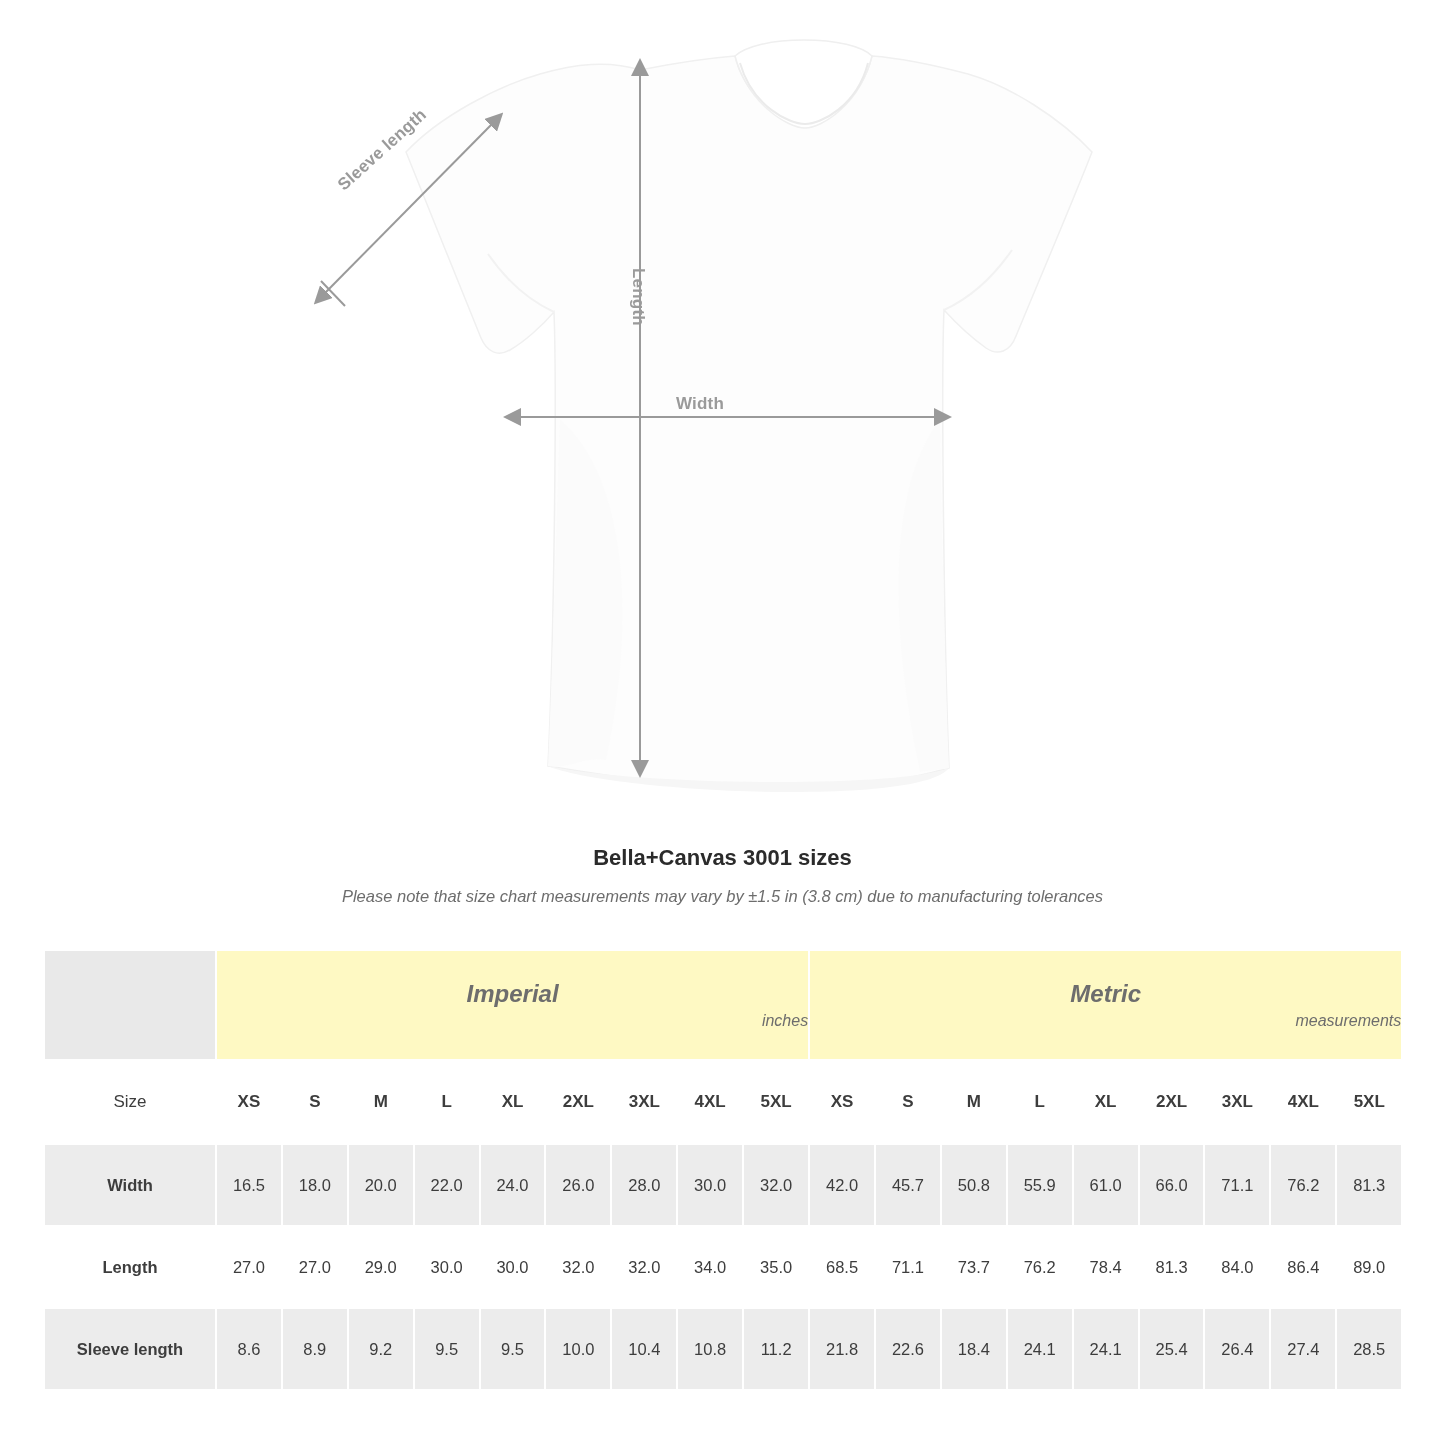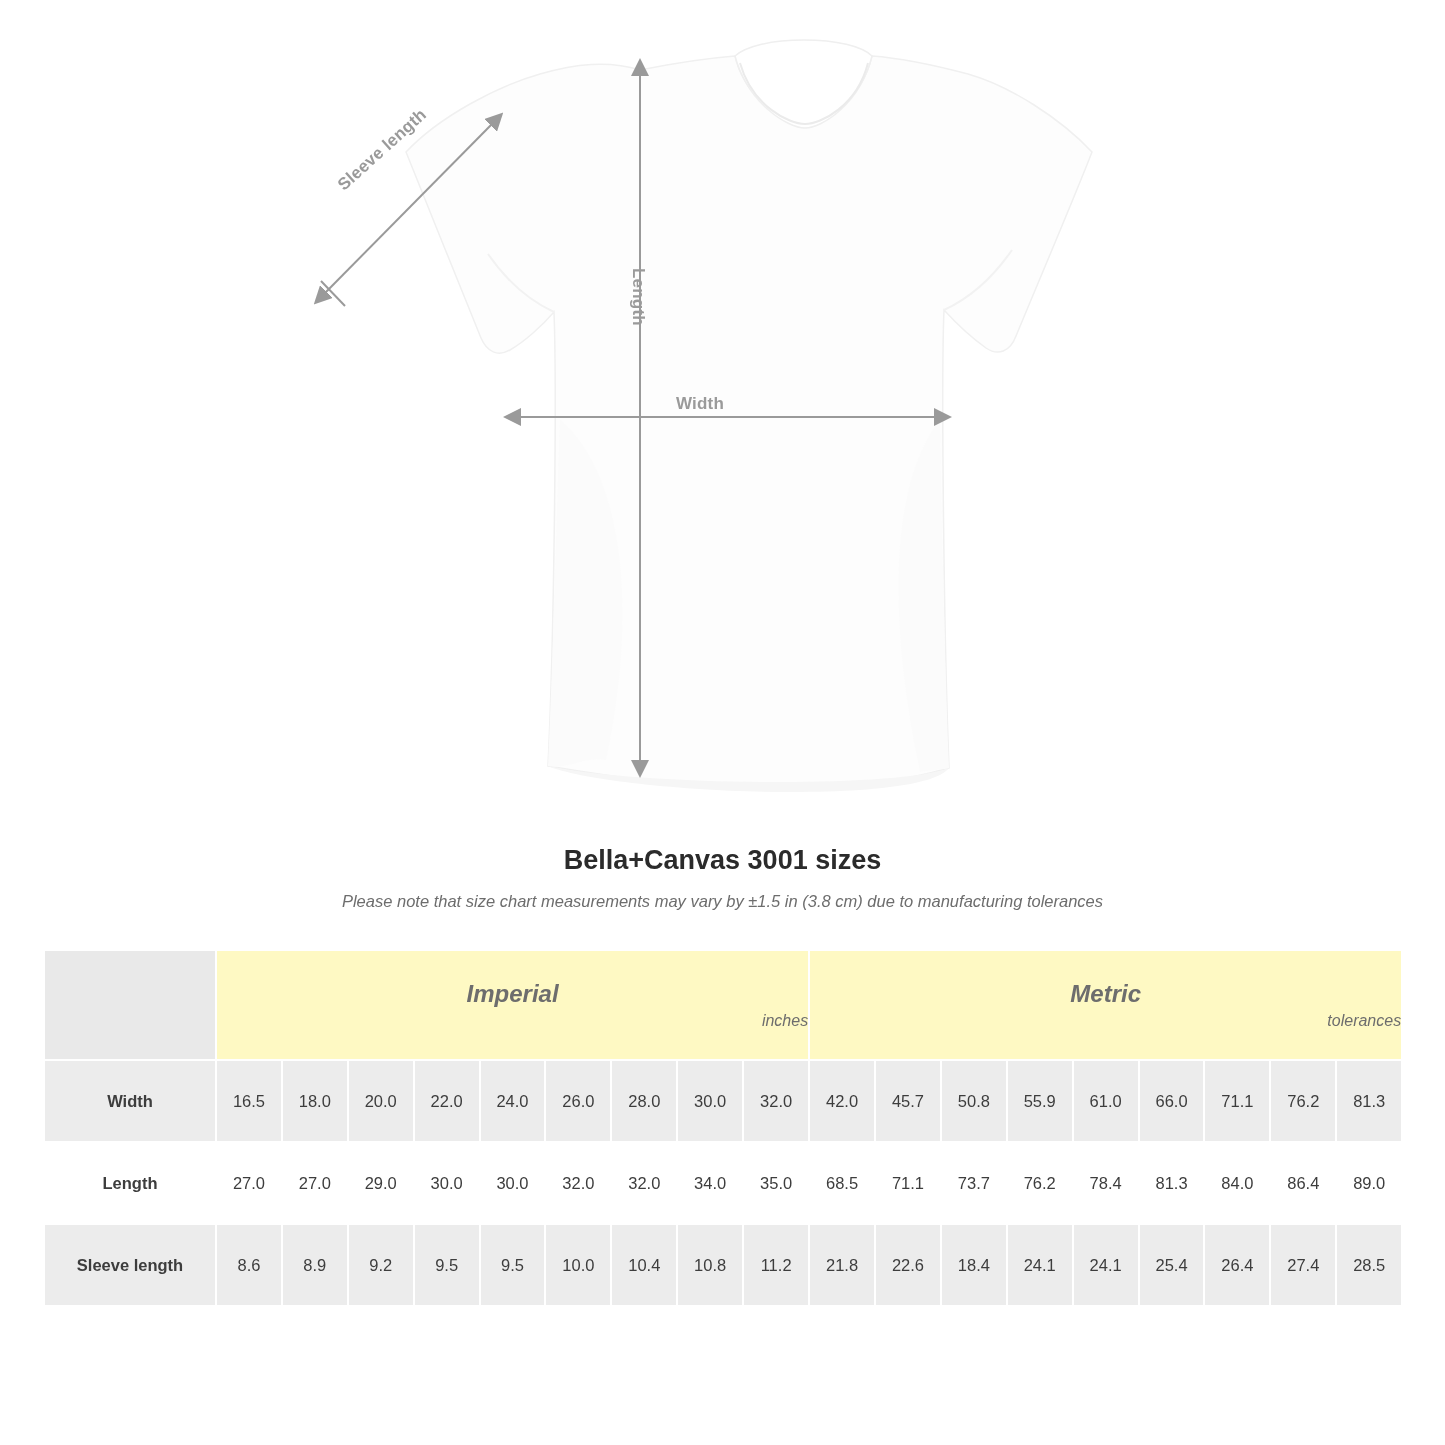--- a/index.html
+++ b/index.html
@@ -49,21 +49,21 @@
   }
 
   
   #title-block {
     position: absolute;
     top: 845px; left: 0;
     width: 1445px;
     text-align: center;
   }
   #chart-title {
-    font-size: 27px;
+    font-size: 22px;
     font-weight: bold;
     color: #2b2b2b;
     margin: 0 0 16px 0;
   }
   #chart-note {
     font-size: 16.5px;
     font-style: italic;
     color: #6d6d6d;
     margin: 0;
   }
@@ -217,22 +217,43 @@
       </colgroup>
       <tbody id="table-body">
           <tr>
             <td class="unit-head corner-cell"></td>
             <td class="unit-head" colspan="9">
               <div class="unit-name">Imperial</div>
               <div class="unit-sub">inches</div>
             </td>
             <td class="unit-head" colspan="9">
               <div class="unit-name">Metric</div>
-              <div class="unit-sub">tolerances</div>
+              <div class="unit-sub">measurements</div>
             </td>
+          </tr>
+          <tr class="row-head">
+            <td class="rowlabel">Size</td>
+            <td>XS</td>
+            <td>S</td>
+            <td>M</td>
+            <td>L</td>
+            <td>XL</td>
+            <td>2XL</td>
+            <td>3XL</td>
+            <td>4XL</td>
+            <td>5XL</td>
+            <td>XS</td>
+            <td>S</td>
+            <td>M</td>
+            <td>L</td>
+            <td>XL</td>
+            <td>2XL</td>
+            <td>3XL</td>
+            <td>4XL</td>
+            <td>5XL</td>
           </tr>
           <tr class="band-gray">
             <td class="rowlabel">Width</td>
             <td>16.5</td>
             <td>18.0</td>
             <td>20.0</td>
             <td>22.0</td>
             <td>24.0</td>
             <td>26.0</td>
             <td>28.0</td>

